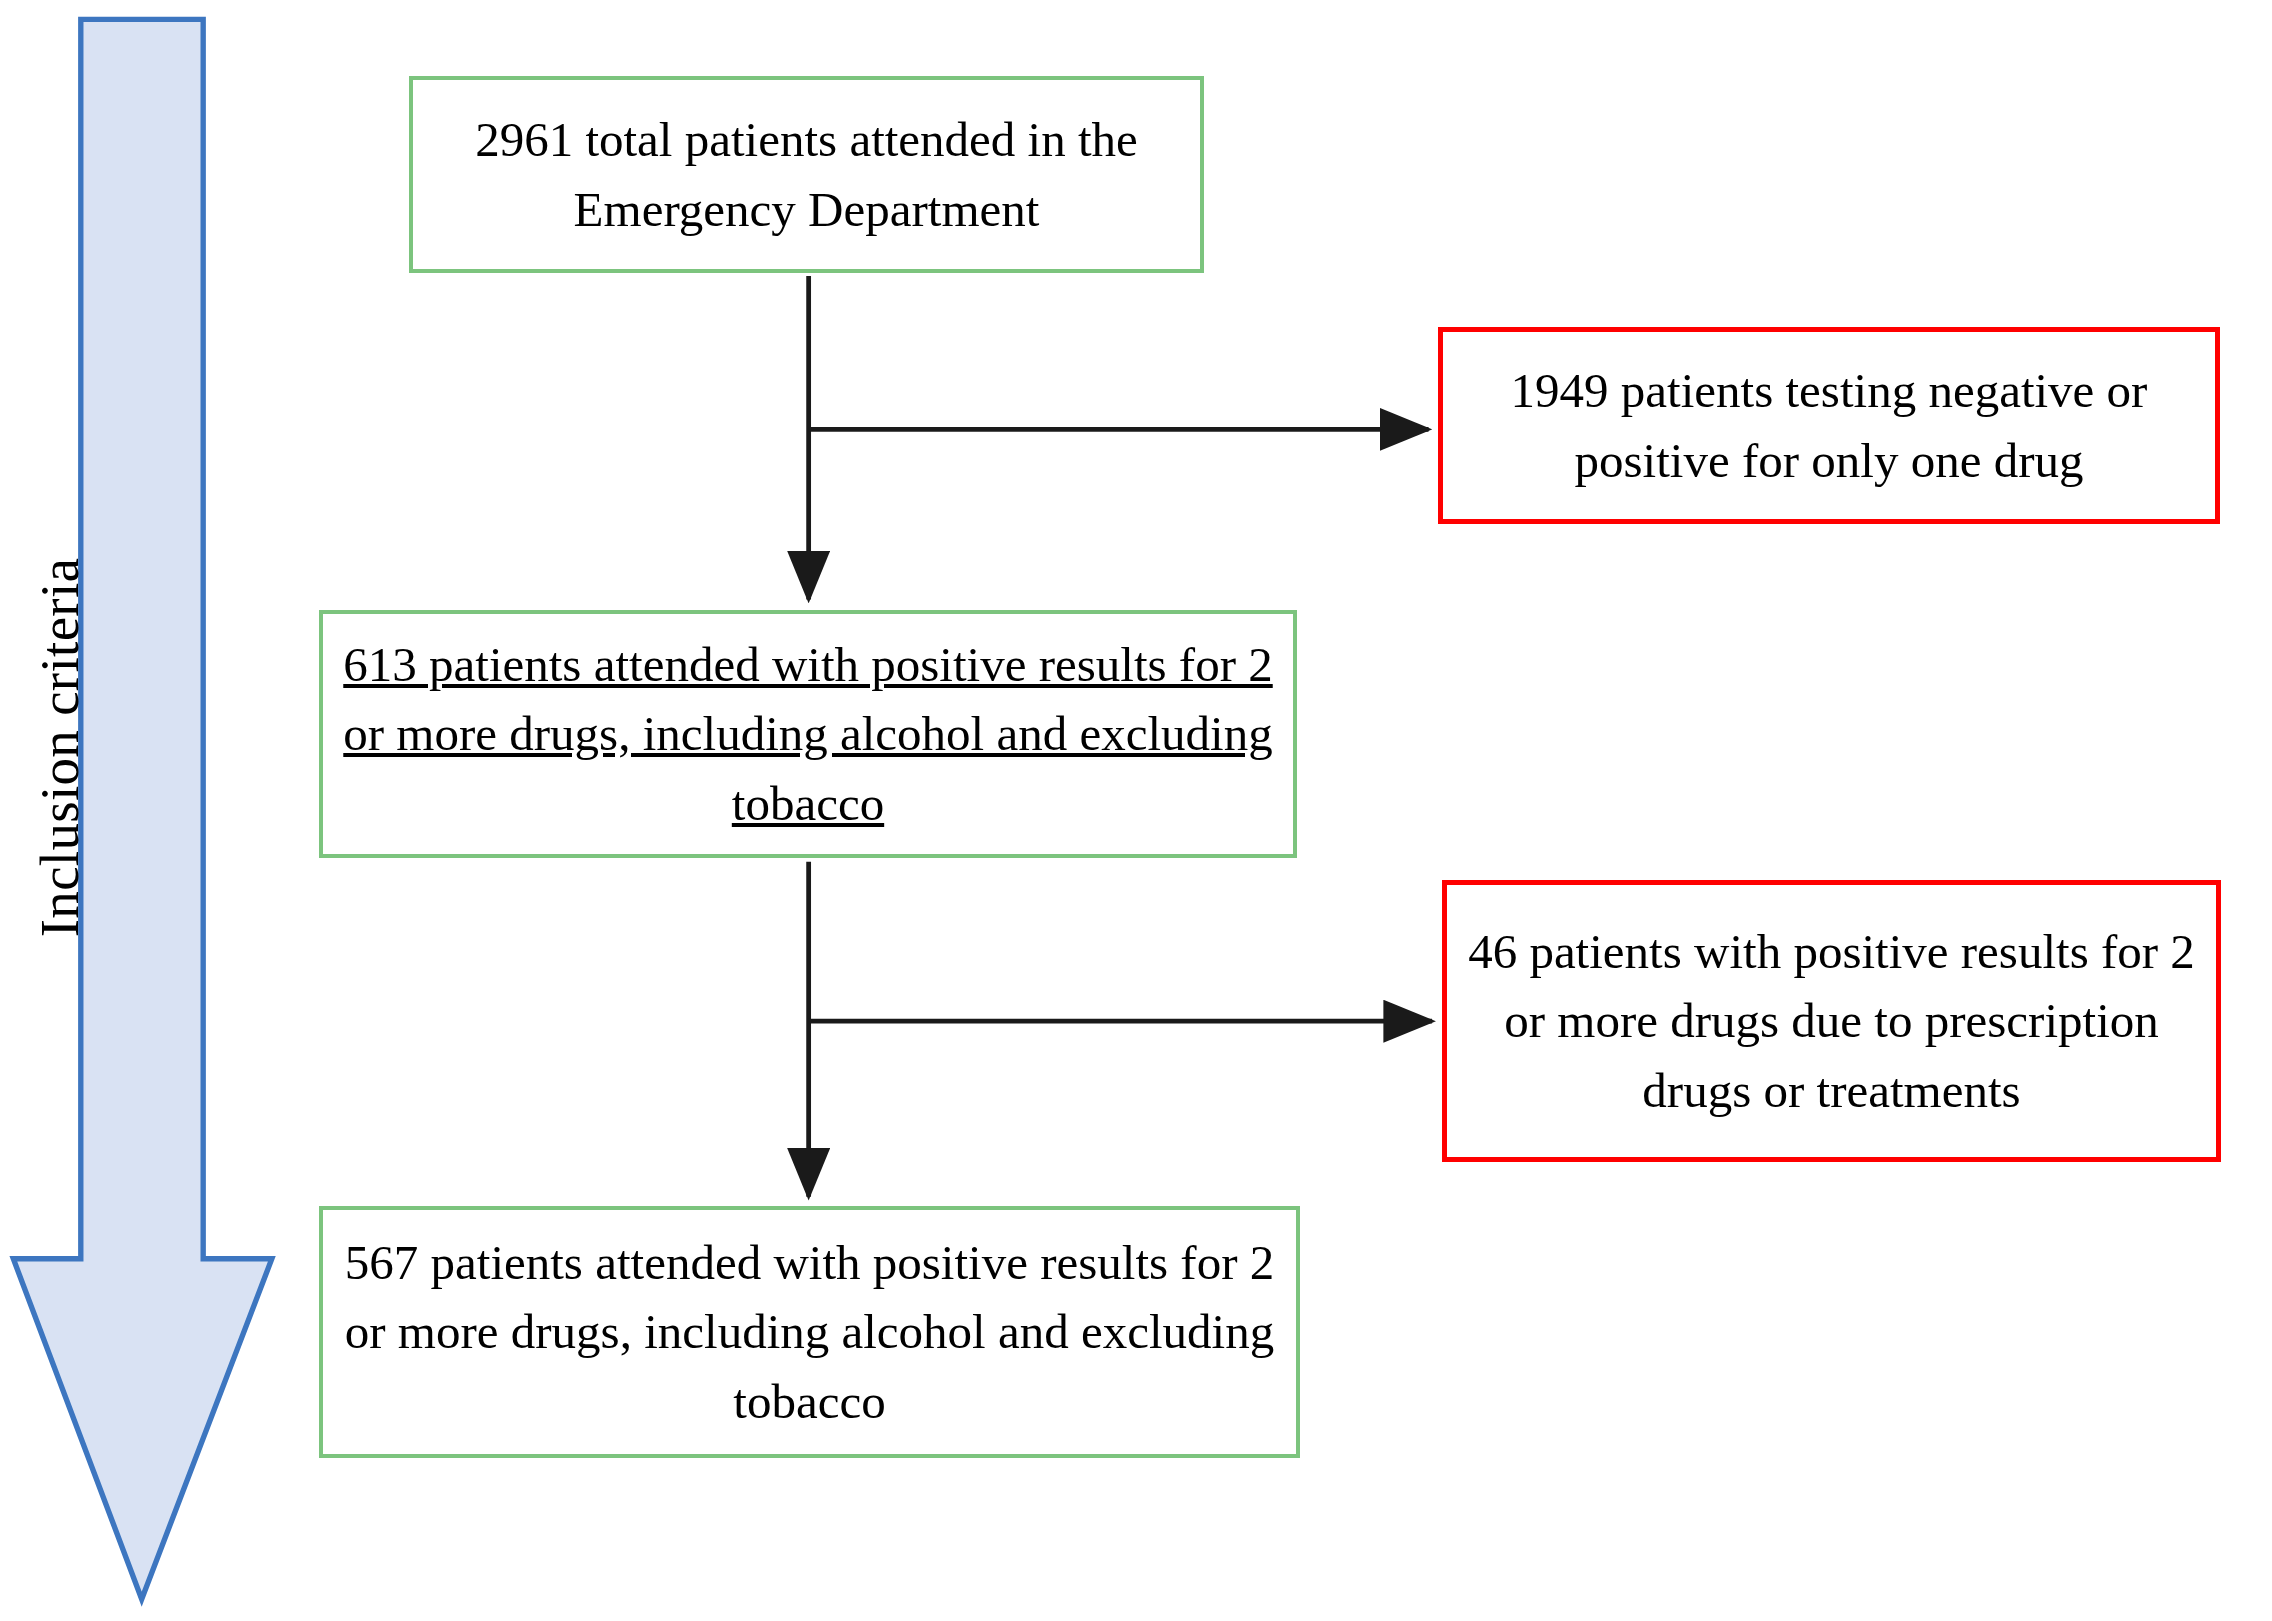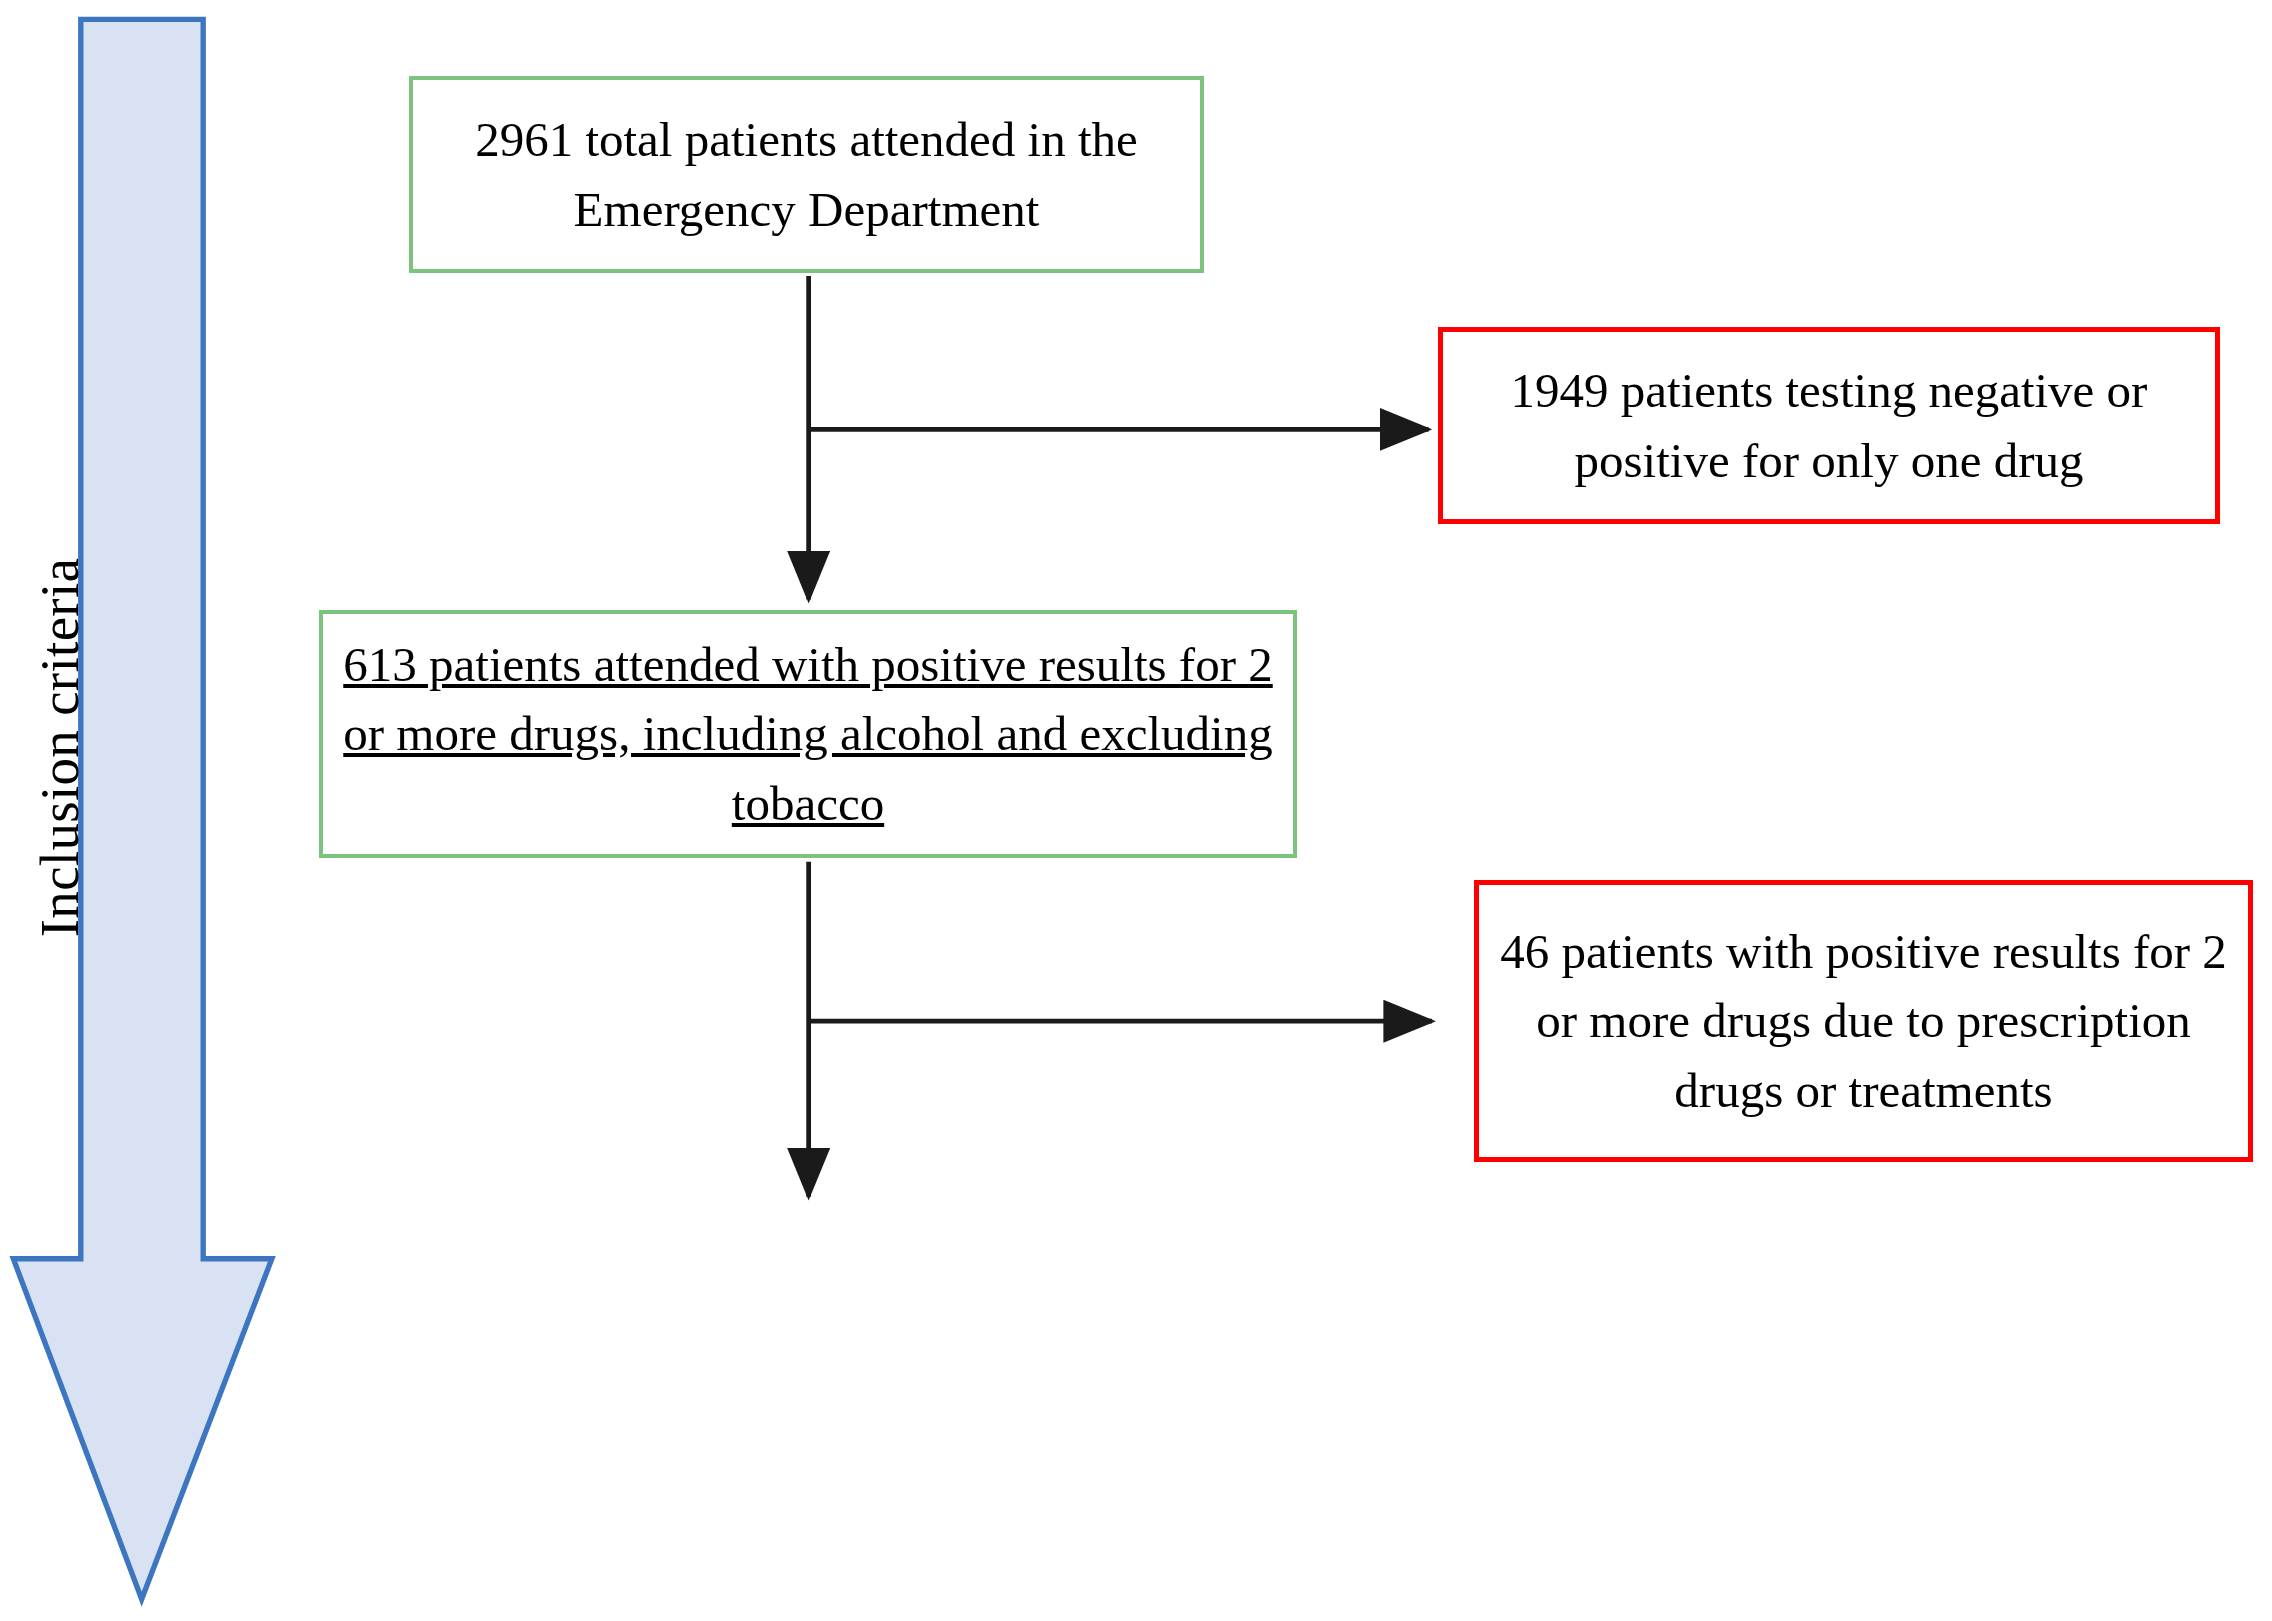--- a/index.html
+++ b/index.html
@@ -59,21 +59,21 @@
   }
   .node-red {
     border: 5.4px solid #FF0000;
   }
   .node .node-text { display: block; width: 100%; }
 
   
   #box-total      { left: 409px;  top: 76px;  width: 795px; height: 197px; justify-content: flex-end; }
   #box-excluded-1 { left: 1438px; top: 327px;  width: 782px; height: 197px; }
   #box-positive   { left: 319px;  top: 610px; width: 978px; height: 248px; text-decoration: underline; }
-  #box-excluded-2 { left: 1442px; top: 880px; width: 779px; height: 282px; margin-left: 32px; }
+  #box-excluded-2 { left: 1442px; top: 880px; width: 779px; height: 282px; }
   #box-final      { left: 319px;  top: 1206px; width: 981px; height: 252px; }
 
   
   .connector {
     position: absolute;
     left: 0;
     top: 0;
     width: 2273px;
     height: 1622px;
     pointer-events: none;
@@ -124,15 +124,18 @@
   </div>
 
   <div id="box-positive" class="node node-green">
     <span class="node-text">613 patients attended with positive results for 2 or more drugs, including alcohol and excluding tobacco</span>
   </div>
 
   <div id="box-excluded-2" class="node node-red">
     <span class="node-text">46 patients with positive results for 2 or more drugs due to prescription drugs or treatments</span>
   </div>
 
+  <div id="box-final" class="node node-green">
+    <span class="node-text">567 patients attended with positive results for 2 or more drugs, including alcohol and excluding tobacco</span>
+  </div>
 
 </div>
 
 
 </body></html>

